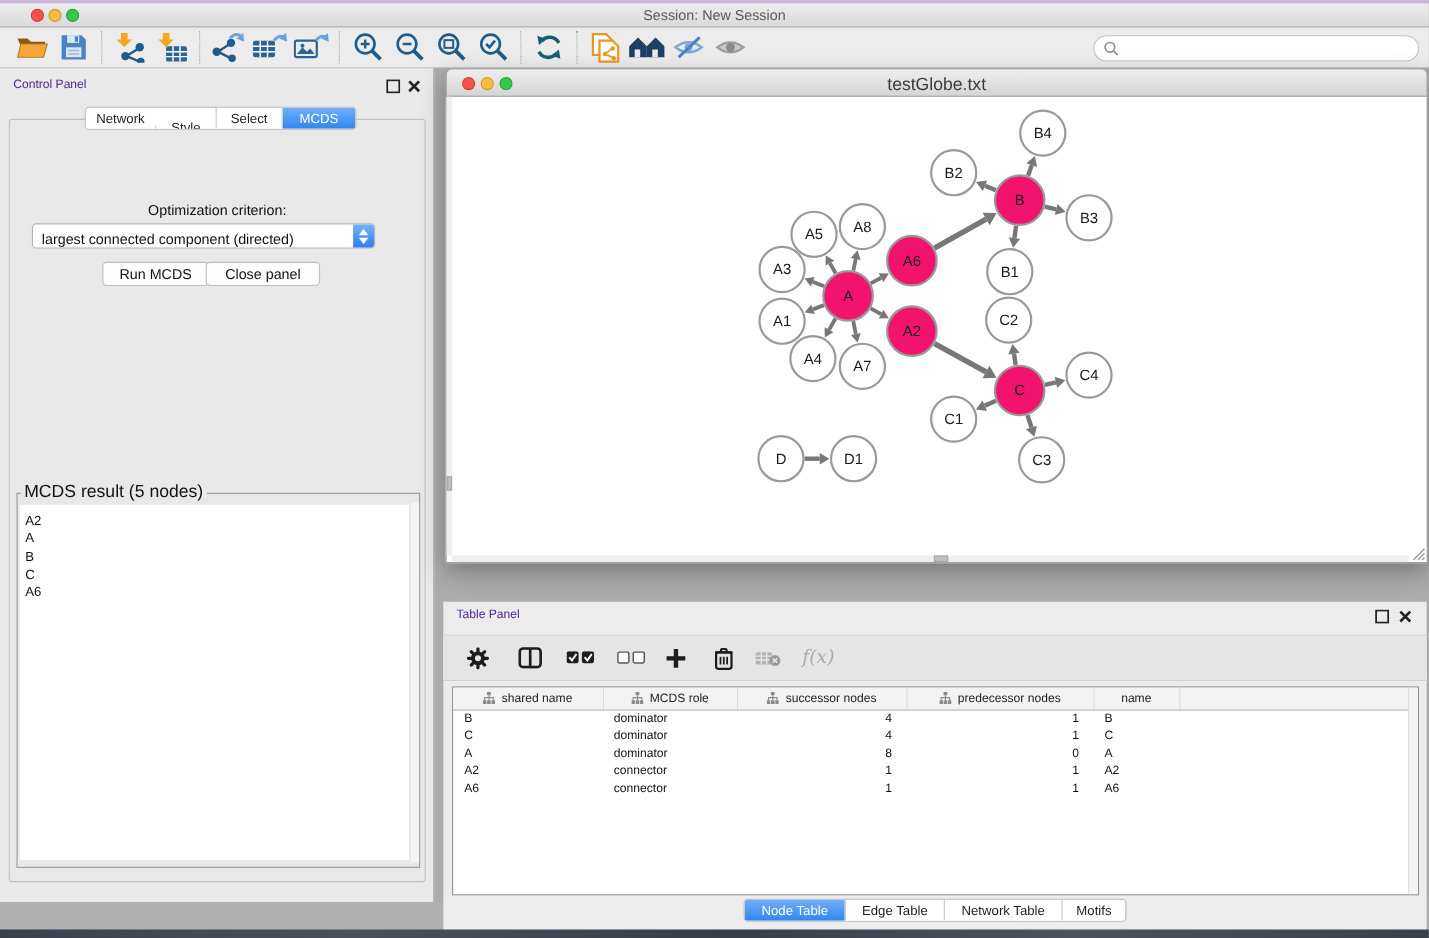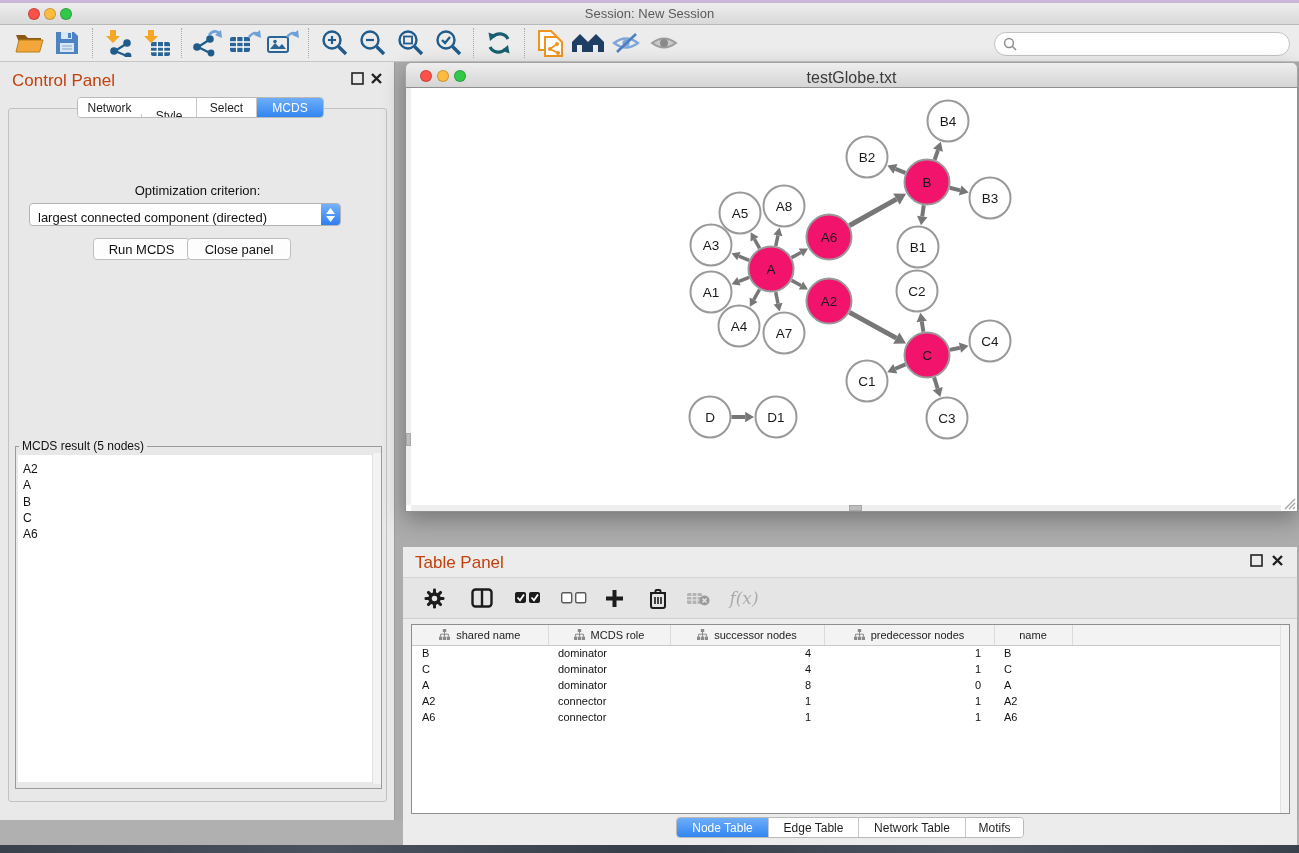--- a/index.html
+++ b/index.html
@@ -26,42 +26,42 @@
   .tsep { width:1px; height:30px; border-left:1px dotted #A9A9A9; margin:0 6px; flex:0 0 auto; }
   .searchbox { position:absolute; right:9px; top:7px; width:296px; height:24px; background:#fff;
     border:1px solid #C2C2C2; border-radius:12px; display:flex; align-items:center; padding-left:8px; }
   .searchbox input { border:none; outline:none; flex:1; font-size:12px; background:transparent; height:20px; }
 
   
   .content { position:absolute; left:0; top:62px; width:100%; height:758px; background:#ACACAC; }
 
   
   .cpanel { position:absolute; left:0; top:0; width:395px; height:758px; background:#E9E9E9; border-right:1px solid #9E9E9E; }
-  .panel-head { position:absolute; left:12px; top:9px; font-size:17px; color:#c2410c; }
+  .panel-head { position:absolute; left:12px; top:9px; font-size:11px; color:#4c1d95; }
   .wbtn { position:absolute; top:10px; width:13px; height:13px; }
   .cpanel-body { position:absolute; left:8px; top:46px; width:379px; height:694px; background:#E8E8E8;
     border:1px solid #C2C2C2; border-radius:3px; }
   .segbar { position:absolute; display:flex; height:21px; border:1px solid #B9B9B9; border-radius:4px;
     background:#fff; overflow:hidden; z-index:5; }
   .seg { font-size:12px; color:#1E1E1E; display:flex; align-items:center; justify-content:center;
     border-left:1px solid #C8C8C8; background:#fff; }
   .seg:first-child { border-left:none; }
   .seg.seg-sel { background:linear-gradient(#6FAEF9,#3186F0); color:#fff; }
   .opt-label { position:absolute; left:0; right:0; top:74px; text-align:center; font-size:13px; color:#111; }
   .combo { position:absolute; left:20px; top:94px; width:312px; height:23px; background:#fff;
     border:1px solid #B3B3B3; border-radius:4px; display:flex; align-items:flex-end; }
   .combo .val { flex:1; font-size:13px; color:#111; padding-left:8px; white-space:nowrap; }
   .combo .stepper { width:19px; height:100%; border-radius:0 3px 3px 0;
     background:linear-gradient(#74B2FC,#2E7FF1); display:flex; flex-direction:column;
     align-items:center; justify-content:center; gap:2px; }
   .btn { position:absolute; top:129px; height:22px; background:#FDFDFD; border:1px solid #BEBEBE;
     border-radius:4px; font-size:13px; color:#111; display:flex; align-items:center; justify-content:center; }
   fieldset.result { position:absolute; left:6px; top:330px; width:367px; height:350px;
     border:1px solid #9A9A9A; background:#E8E8E8; }
-  fieldset.result legend { font-size:12px; color:#111; padding:0 3px; margin-left:3px; }
+  fieldset.result legend { font-size:16px; color:#111; padding:0 3px; margin-left:3px; }
   .result-list { position:absolute; left:2px; right:2px; top:2px; bottom:2px; background:#fff; overflow:hidden; }
   .result-scroll { position:absolute; right:0; top:0; bottom:0; width:9px; background:#F3F3F3; border-left:1px solid #E0E0E0; }
   .result-item { font-size:12px; color:#111; line-height:16.3px; padding-left:5px; }
 
   
   .netwin { position:absolute; left:405px; top:0; width:893px; height:450px; border-radius:6px 6px 0 0;
     box-shadow:0 8px 22px rgba(0,0,0,.30); }
   .net-titlebar { position:absolute; left:0; top:0; width:100%; height:26px; border-radius:6px 6px 0 0;
     background:linear-gradient(#EEEEEE,#D5D5D5); border:1px solid #A3A3A3; border-bottom:1px solid #8F8F8F; }
   .net-titlebar .title { position:absolute; left:0; right:0; top:6px; text-align:center; font-size:16px; color:#3A3A3A; }

